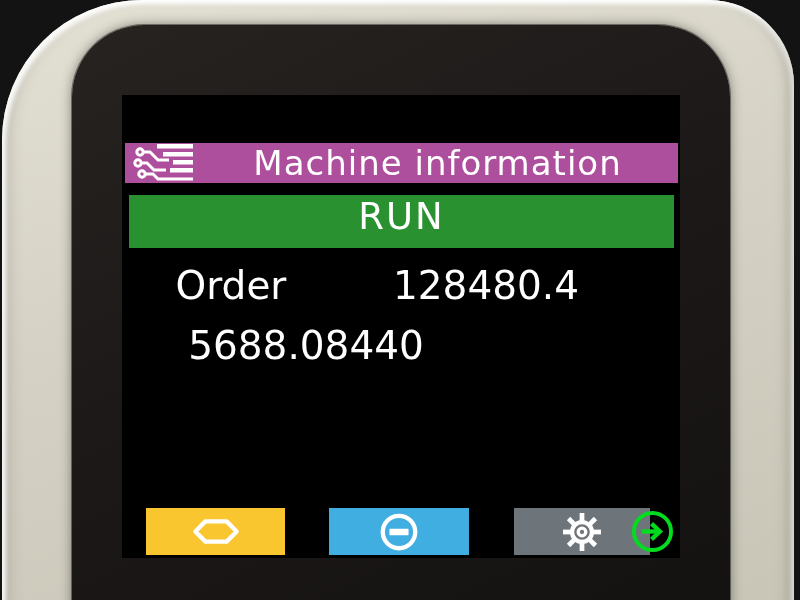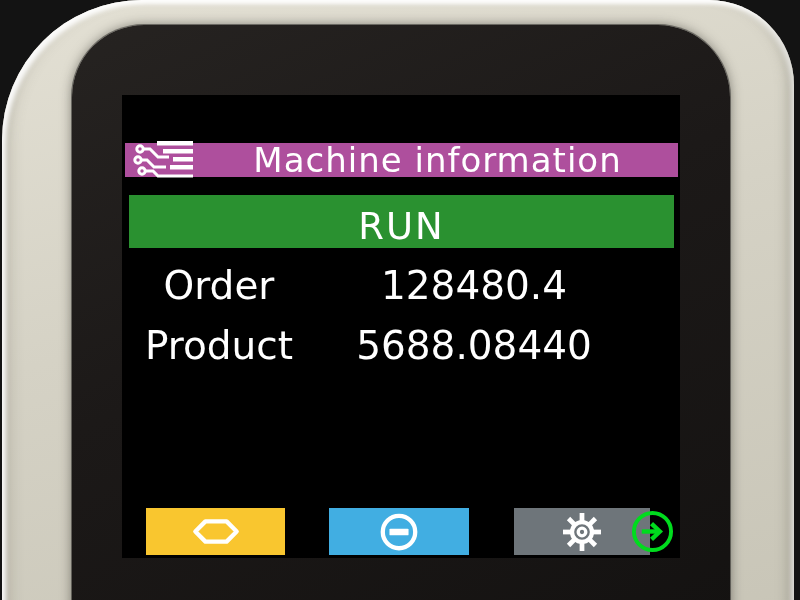--- a/index.html
+++ b/index.html
@@ -32,45 +32,45 @@
   }
   .device-screen {
     position: absolute;
     left: 50px; top: 70px; width: 558px; height: 463px;
     background: var(--screen-bg);
   }
 
   
   .title-bar {
     position: absolute;
-    left: 3px; top: 48px; width: 553px; height: 34px;
+    left: 3px; top: 48px; width: 553px; height: 40px;
     background: var(--header-bg);
     display: flex; align-items: center;
   }
   .title-icon { margin-left: 6px; width: 66px; height: 42px; flex: 0 0 auto; display: flex; align-items: center; justify-content: center; }
   .title-text {
     flex: 1;
     color: var(--text);
     font-size: 34px;
     letter-spacing: 1px;
     text-align: center;
     white-space: nowrap;
   }
 
   .status-bar {
     position: absolute;
     left: 7px; top: 100px; width: 545px; height: 53px;
     background: var(--status-bg);
-    display: flex; align-items: flex-end; justify-content: center;
+    display: flex; align-items: flex-start; justify-content: center;
     color: var(--text);
     font-size: 37px;
     letter-spacing: 2px;
   }
 
-  .info-rows { position: absolute; left: 7px; top: 160px; width: 553px; }
+  .info-rows { position: absolute; left: 19px; top: 160px; width: 553px; }
   .info-row { display: flex; height: 60px; align-items: center; color: var(--text); font-size: 39px; }
   .info-label { width: 180px; text-align: center; white-space: nowrap; }
   .info-value { width: 330px; text-align: center; white-space: nowrap; }
 
   
   .toolbar-button {
     position: absolute;
     top: 413px; height: 47px;
     display: flex; align-items: center; justify-content: center;
     border: none; padding: 0; cursor: pointer;
@@ -119,21 +119,20 @@
       <div class="status-bar">
         <span>RUN</span>
       </div>
 
       <div class="info-rows">
         <div class="info-row">
           <span class="info-label">Order</span>
           <span class="info-value">128480.4</span>
         </div>
         <div class="info-row">
-          <span class="info-label">Product</span>
           <span class="info-value">5688.08440</span>
         </div>
       </div>
 
       <button class="toolbar-button btn-hexagon">
         <span>
           <svg width="50" height="29" viewBox="0 0 52 30">
             <polygon points="15,4.5 37,4.5 47.5,15 37,25.5 15,25.5 4.5,15" fill="none" stroke="#ffffff" stroke-width="4.5" stroke-linejoin="round"></polygon>
           </svg>
         </span>

